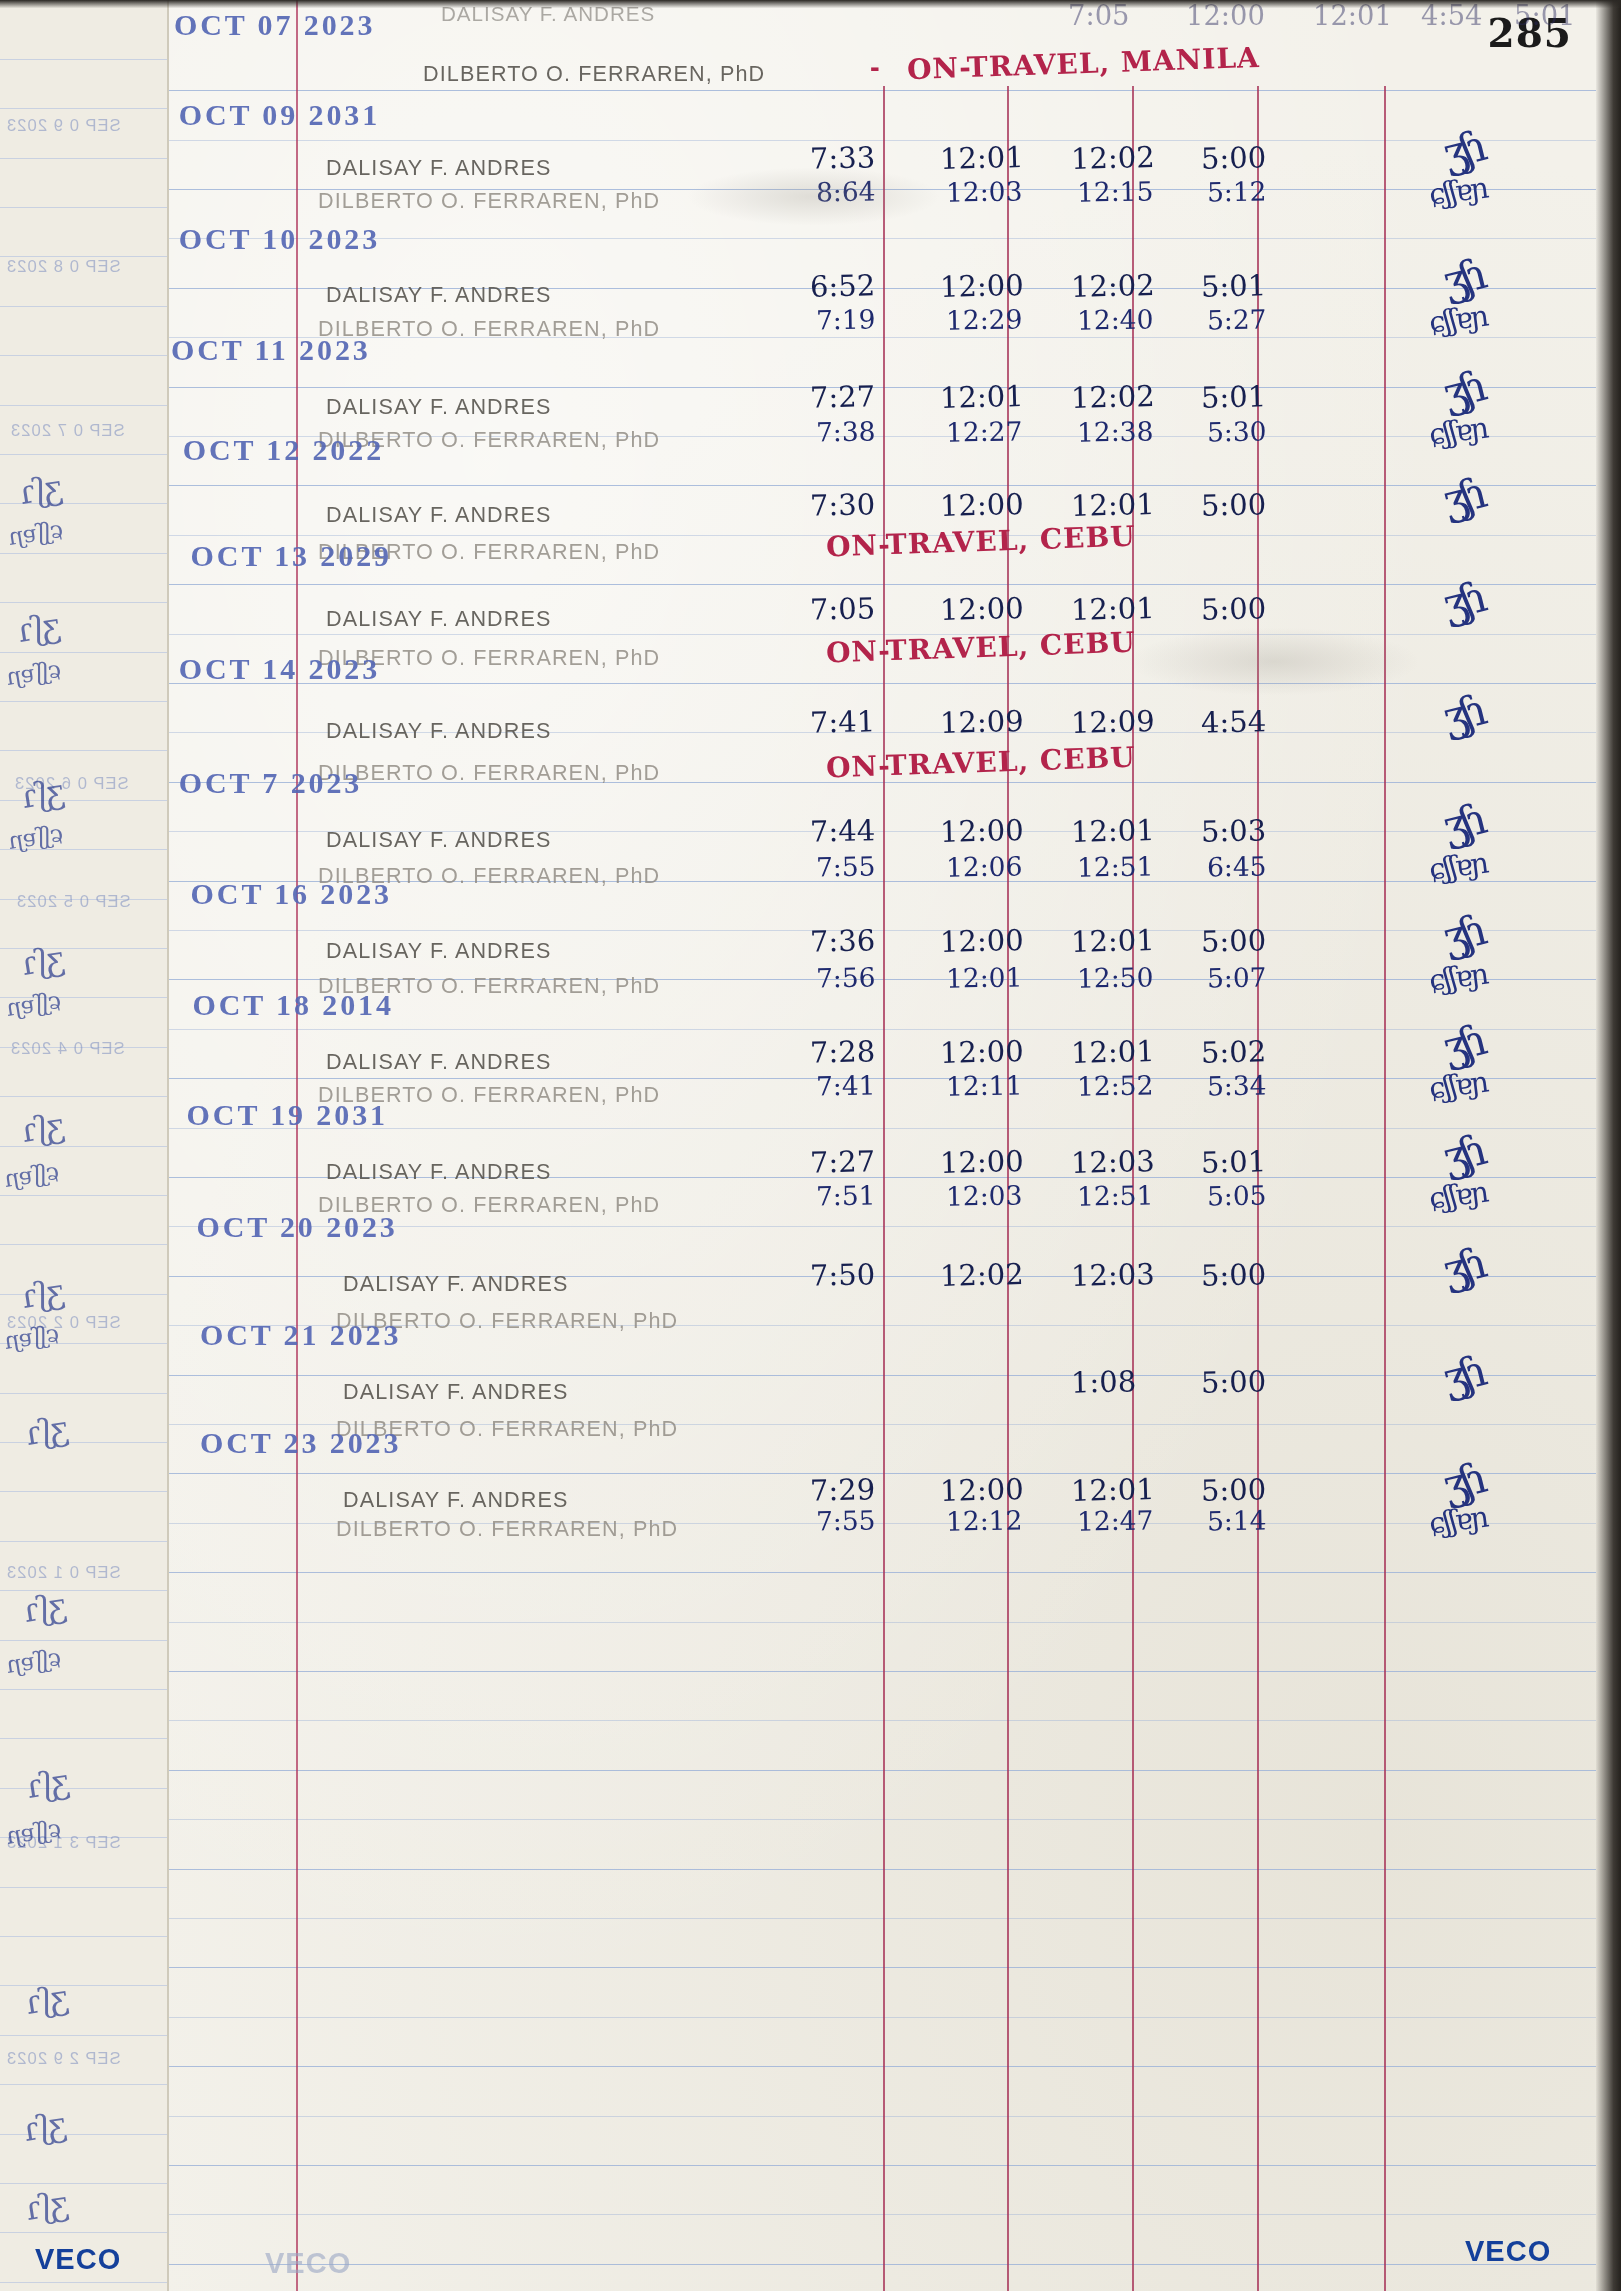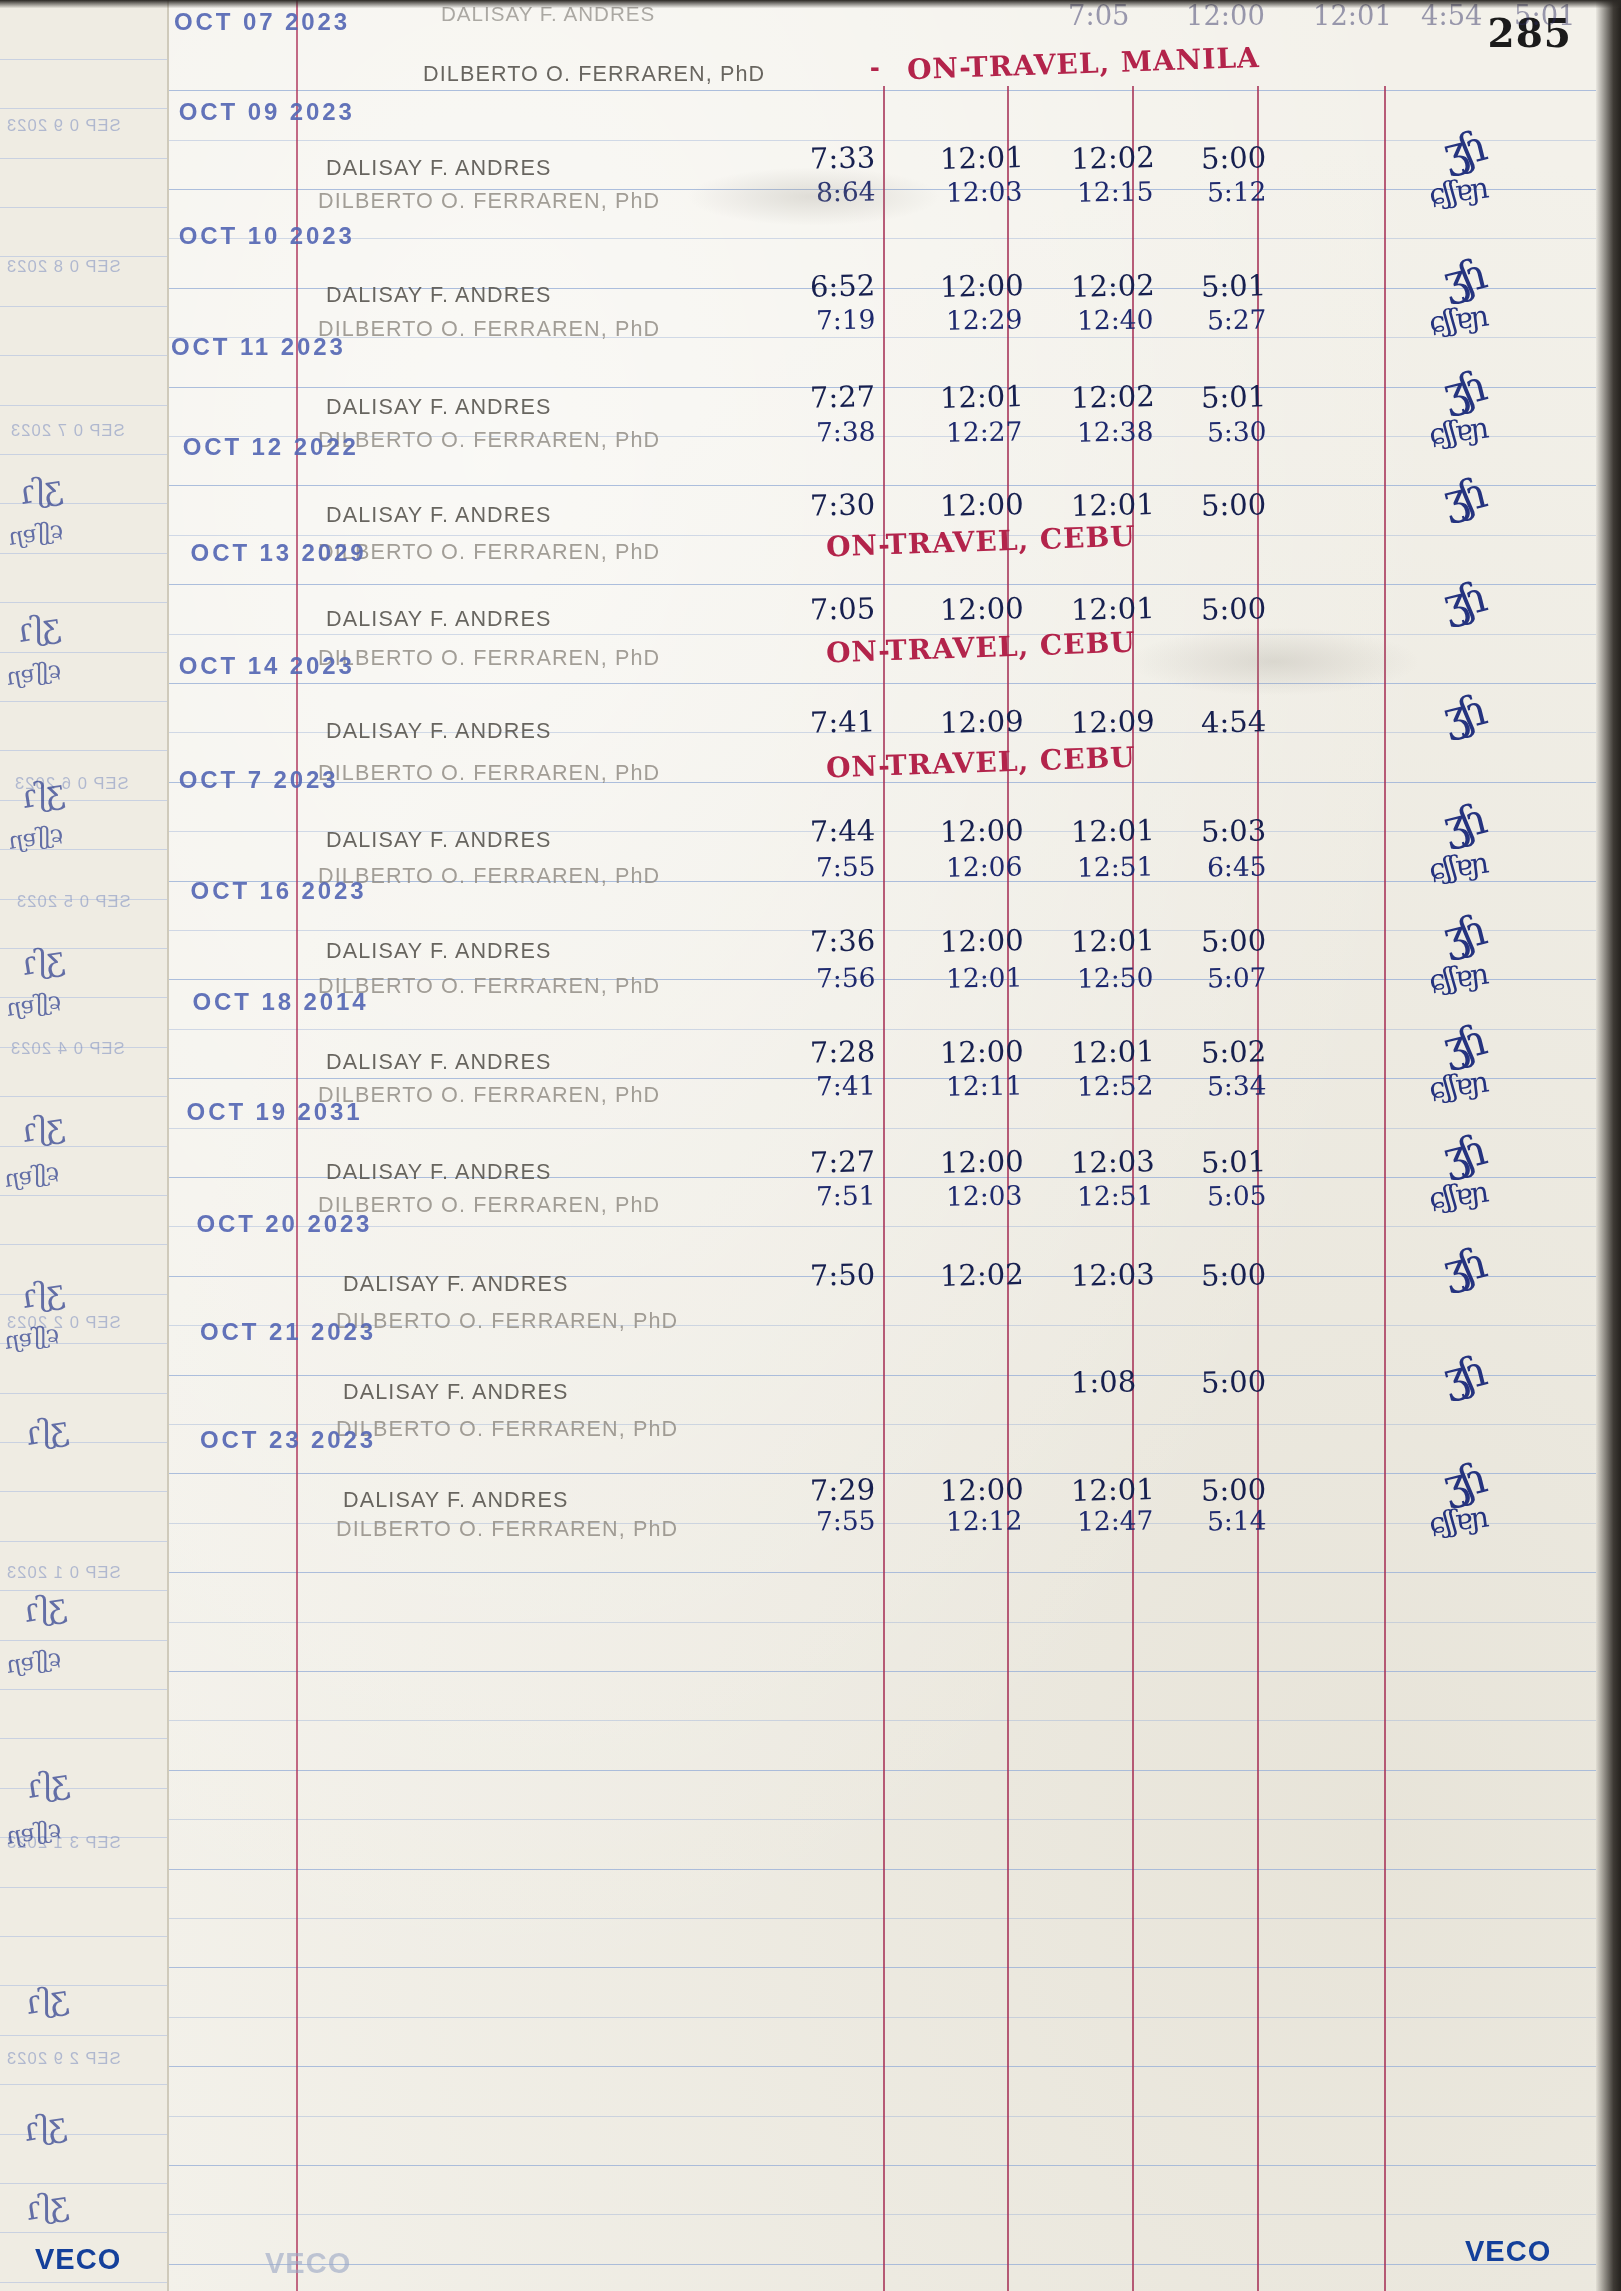--- a/index.html
+++ b/index.html
@@ -88,22 +88,22 @@
   #pageno{
     position:absolute; right:49px; top:9.8px;
     font-family:"DejaVu Serif", serif;
     font-size:39px; font-weight:bold; color:#1b1b1b;
     letter-spacing:1px;
   }
 
   
   .datestamp{
     position:absolute;
-    font-family:Liberation Sans, sans-serif;
-    font-size:24px;
+    font-family:Liberation Serif, serif;
+    font-size:30px;
     font-weight:bold;
     color:#5668b5;
     letter-spacing:2.9px;
     white-space:nowrap;
     opacity:.92;
   }
 
   
   .pname{
     position:absolute;
@@ -333,21 +333,21 @@
       </div>
     <div id="vlines">
         <div class="vline margin" style="left: 127px; top: 0px;"></div>
         <div class="vline" style="left: 714px; top: 86px; height: 2205px;"></div>
         <div class="vline" style="left: 838px; top: 86px; height: 2205px;"></div>
         <div class="vline" style="left: 963px; top: 86px; height: 2205px;"></div>
         <div class="vline" style="left: 1088px; top: 86px; height: 2205px;"></div>
         <div class="vline" style="left: 1215px; top: 86px; height: 2205px;"></div>
       </div>
     <div id="content">
-        <div class="datestamp" style="left: 9.8px; top: 98px;">OCT 09 2023</div>
+        <div class="datestamp" style="left: 9.8px; top: 98px;">OCT 09 2031</div>
         <div class="pname" style="left: 157px; top: 155px;">DALISAY F. ANDRES</div>
         <div class="hw b" style="left: 641px; top: 141px;">7:33</div>
         <div class="hw b" style="left: 771px; top: 141px;">12:01</div>
         <div class="hw b" style="left: 902px; top: 141px;">12:02</div>
         <div class="hw b" style="left: 1032px; top: 141px;">5:00</div>
         <div class="sig a" style="left: 1274px; top: 125px;">ʒʃɿ</div>
         <div class="pname faded" style="left: 149px; top: 188px;">DILBERTO O. FERRAREN, PhD</div>
         <div class="hw t2" style="left: 647px; top: 176px;">8:64</div>
         <div class="hw t2" style="left: 777px; top: 176px;">12:03</div>
         <div class="hw t2" style="left: 908px; top: 176px;">12:15</div>

